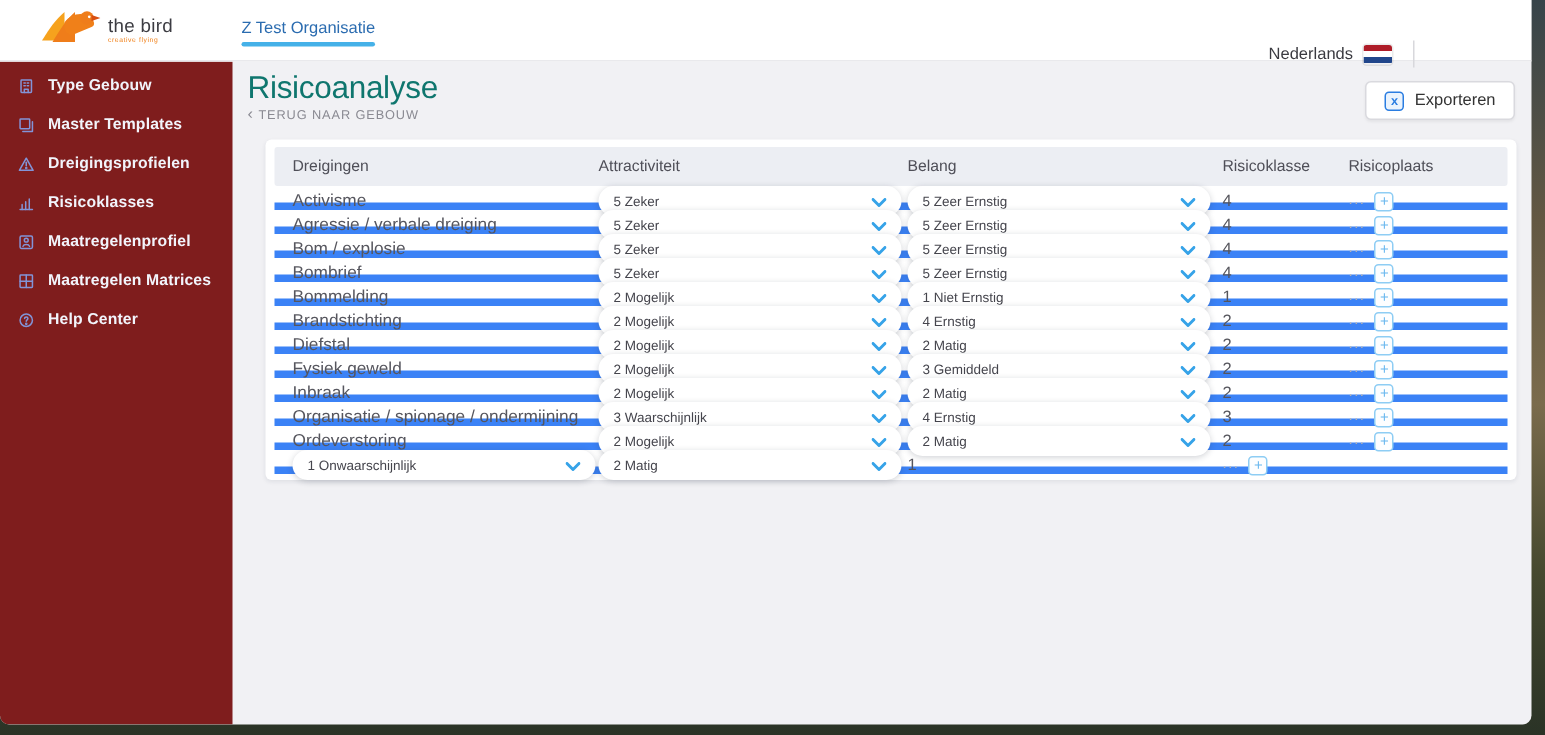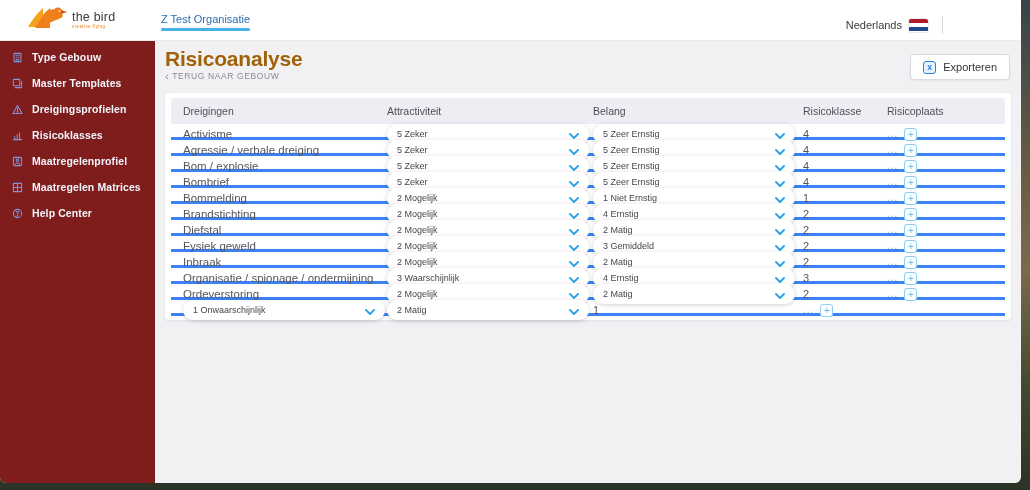--- a/index.html
+++ b/index.html
@@ -22,65 +22,66 @@
   .logo-name { font-size:12.5px; color:#3c3c42; letter-spacing:.2px; }
   .logo-tagline { font-size:4.5px; color:#f08019; margin-top:1px; letter-spacing:.4px; }
   .org-tab {
     margin-left:6px; position:relative; top:-1px;
     font-size:11px; font-weight:normal; color:#2b6cb0; cursor:pointer;
   }
   .org-tab::after {
     content:""; position:absolute; left:0; bottom:-6px; width:100%; height:3px;
     background:#45b1e8; border-radius:1.5px;
   }
-  .topbar-right { position:absolute; right:78px; top:5px; height:100%; display:flex; align-items:center; gap:14px; }
+  .topbar-right { position:absolute; right:78px; top:16px; height:100%; display:flex; align-items:center; gap:14px; }
   .lang { display:flex; align-items:center; gap:7px; font-size:11px; color:#3a3a40; cursor:pointer; }
   .flag { width:19px; height:13px; border-radius:2px; overflow:hidden; display:flex; flex-direction:column; box-shadow:0 0 0 1px rgba(0,0,0,.08); }
   .flag i { flex:1; display:block; }
   .flag i:nth-child(1){ background:#AE1C28; }
   .flag i:nth-child(2){ background:#ffffff; }
   .flag i:nth-child(3){ background:#21468B; }
   .top-divider { width:1px; height:18px; background:#d8d8dc; }
   
   .body-row { display:flex; height:442px; }
   .sidebar { width:155px; background:#7f1d1d; padding-top:3px; flex-shrink:0; }
   .side-item { height:26px; display:flex; align-items:center; gap:9px; padding-left:12px; cursor:pointer; }
   .side-icon { width:11px; height:11px; display:flex; align-items:center; }
   .side-icon svg { width:11px; height:11px; stroke:#8294d8; fill:none; stroke-width:1.1; stroke-linecap:round; stroke-linejoin:round; }
   .side-label { font-size:10.5px; font-weight:bold; color:#f2f4fb; letter-spacing:.1px; }
   .main { flex:1; padding:6px 10px 0 10px; overflow:hidden; }
   
   .page-header { display:flex; justify-content:space-between; align-items:flex-start; height:40px; }
-  .page-title { font-size:21px; font-weight:bold; color:#a16207; letter-spacing:-.2px; line-height:23px; }
+  .page-title { font-size:21px; font-weight:normal; color:#0f766e; letter-spacing:-.2px; line-height:23px; }
   .back-link { display:flex; align-items:center; gap:3px; font-size:8.5px; color:#8a8a92; letter-spacing:.6px; margin-top:1px; cursor:pointer; text-decoration:none; }
   .back-chevron { font-size:11px; line-height:8px; color:#8a8a92; }
   .export-btn {
     margin-top:7px; margin-right:1px; height:26px; padding:0 12px;
     background:#fff; border:1px solid #d9d9de; border-radius:4px;
     box-shadow:0 1px 2px rgba(0,0,0,.06);
     display:flex; align-items:center; gap:7px; font-size:11px; color:#333; cursor:pointer;
     font-family:"Liberation Sans", sans-serif;
   }
   .xls-icon {
     width:13px; height:13px; border:1.4px solid #2a7de1; border-radius:3px;
     color:#2a7de1; font-size:8.5px; font-weight:bold; line-height:10px; text-align:center;
     background:#eaf3fd;
   }
   
   .card {
     margin-top:6px; background:#fff; border-radius:4px; padding:5px 6px 4px;
     box-shadow:0 1px 3px rgba(30,40,70,.08);
+    margin-left:12px;
   }
   .grid-cols {
     display:grid; grid-template-columns:204px 206px 210px 84px 1fr;
     align-items:center; padding-left:12px;
   }
   .thead { background:#eceef3; height:26px; border-radius:2px; }
   .th { font-size:10.5px; color:#4f4f58; }
-  .trow { height:16px; border-bottom:3px solid #3b82f6; }
+  .trow { height:16px; border-bottom:5px solid #3b82f6; }
   .c-name { font-size:11.5px; color:#56565e; }
   .pill {
     width:202px; height:20px; background:#fff; border-radius:10px;
     box-shadow:0 1px 4px rgba(40,50,70,.22);
     display:flex; align-items:center; justify-content:space-between;
     padding:0 10px; cursor:pointer;
   }
   .pill-label { font-size:9px; font-weight:normal; color:#45454d; }
   .pill svg { width:10px; height:6px; flex-shrink:0; }
   .c-klasse { font-size:11px; color:#55555c; }

